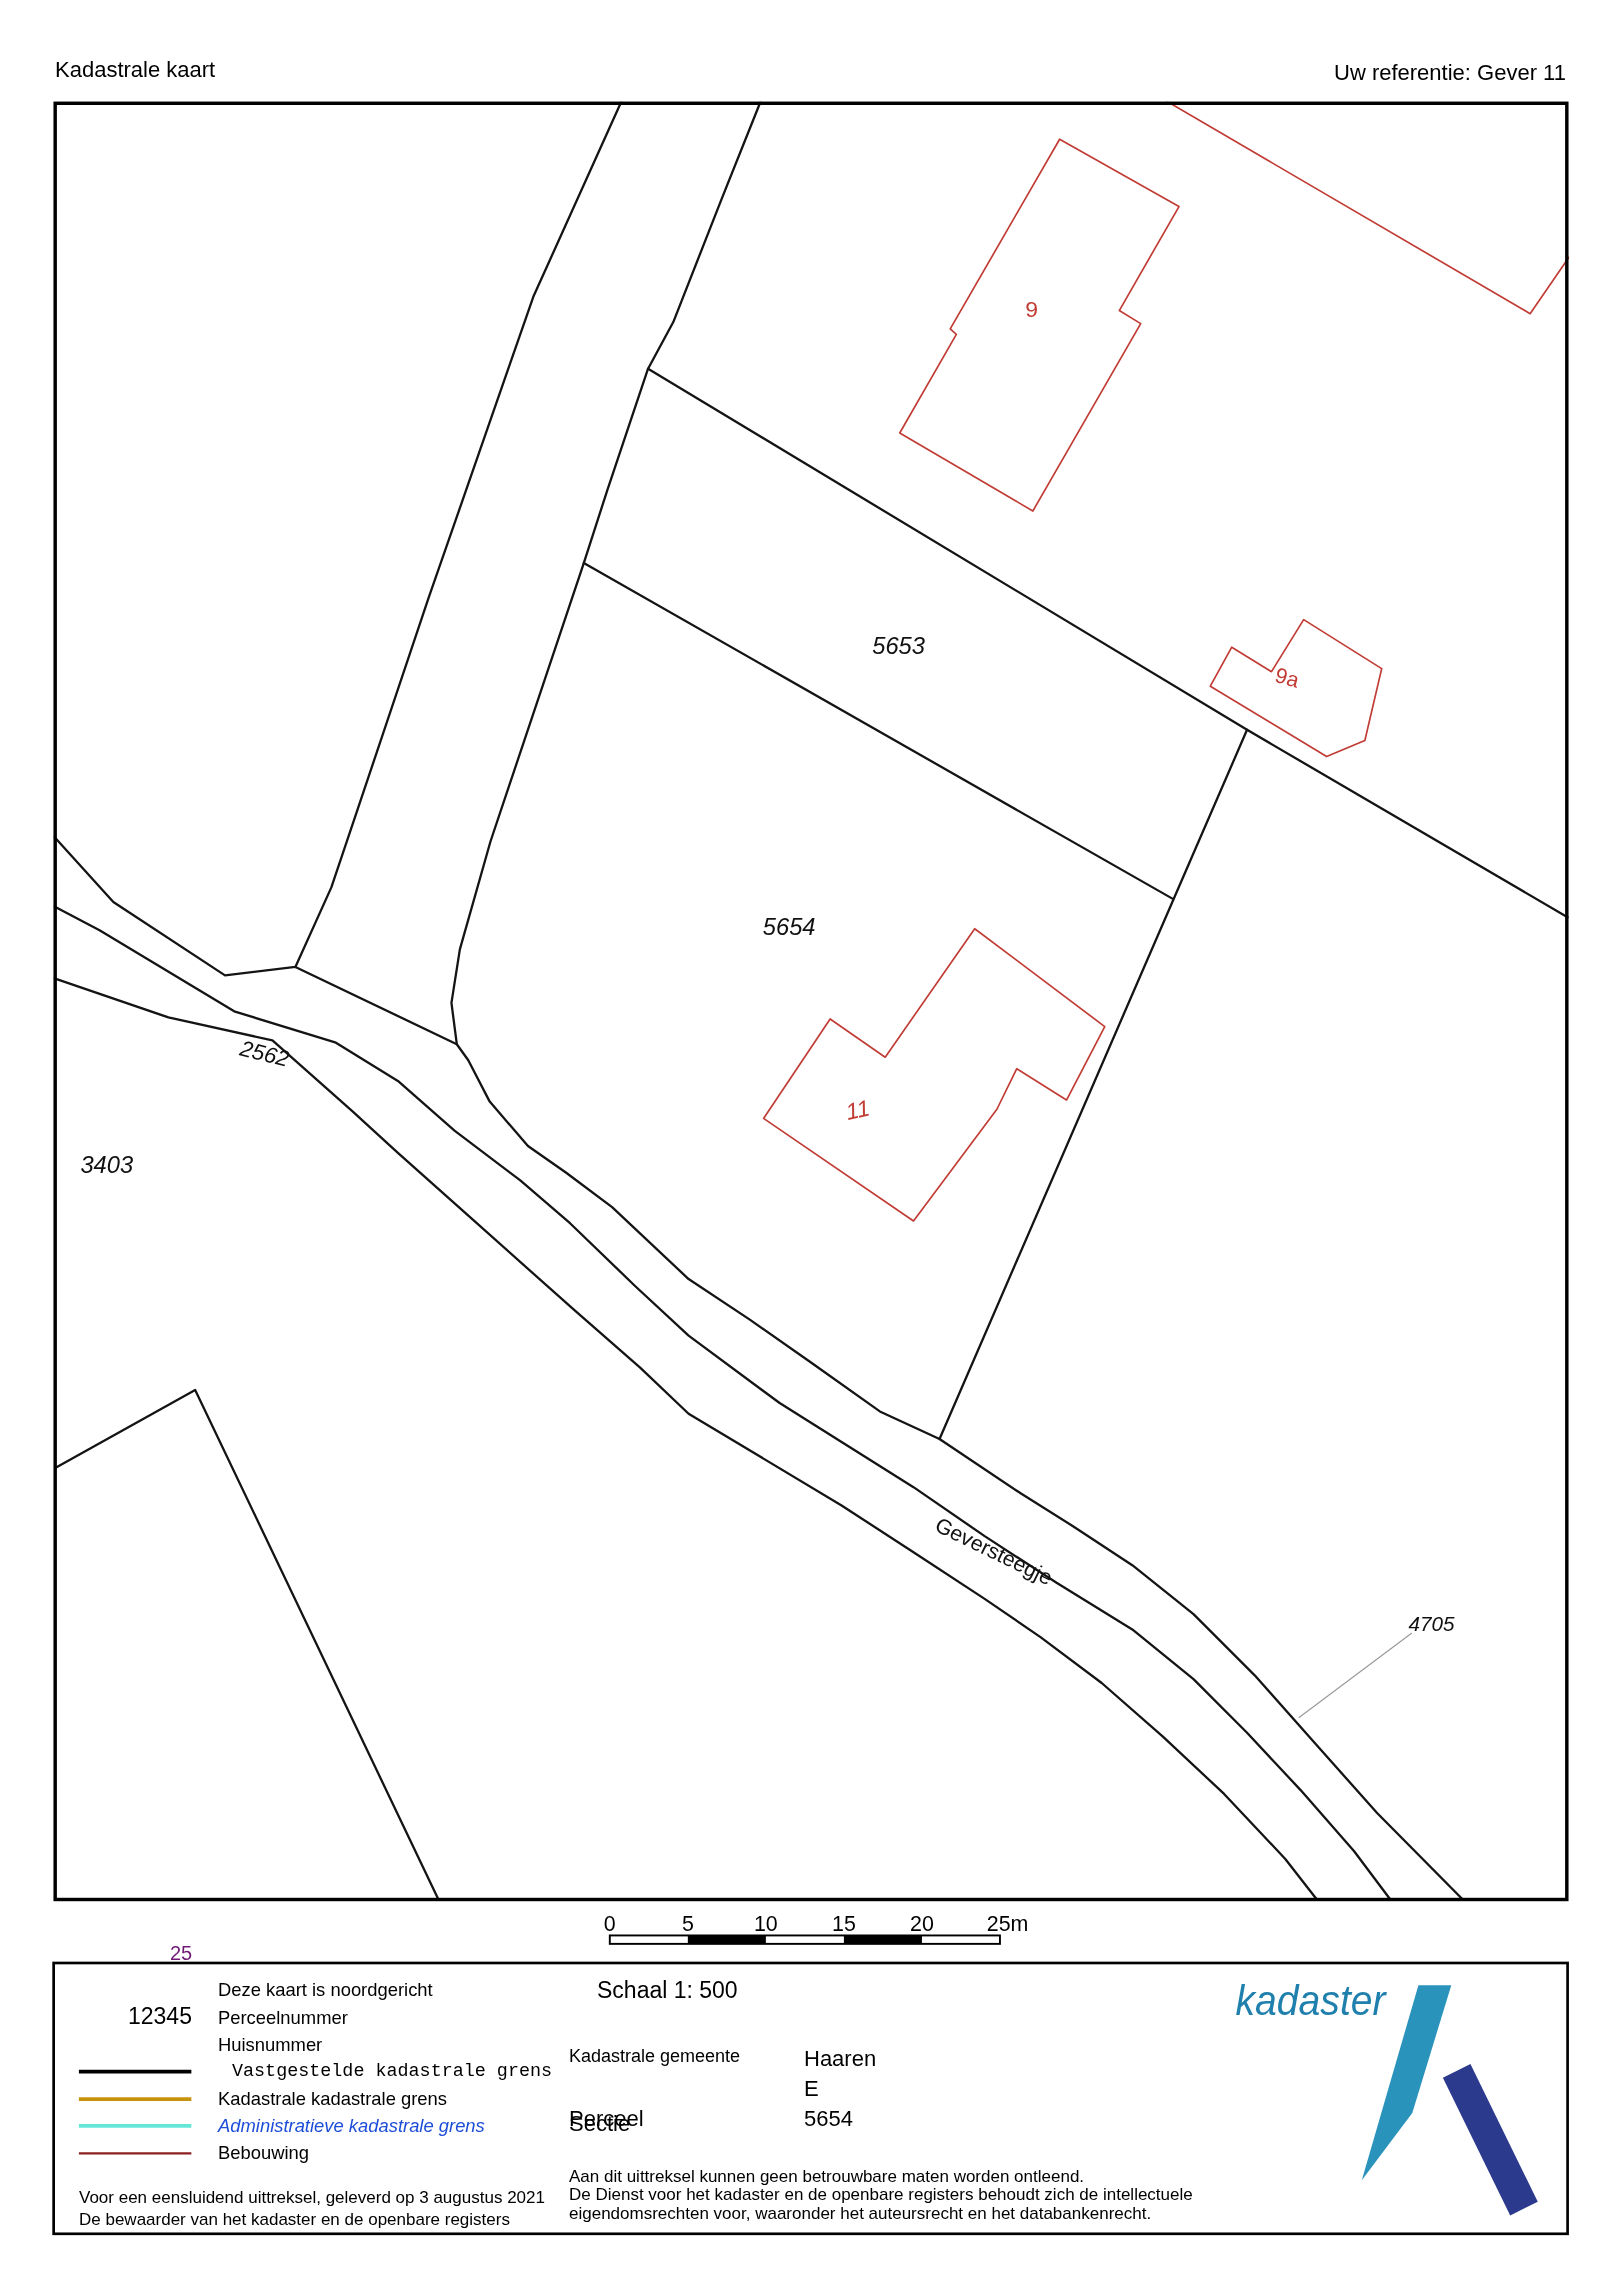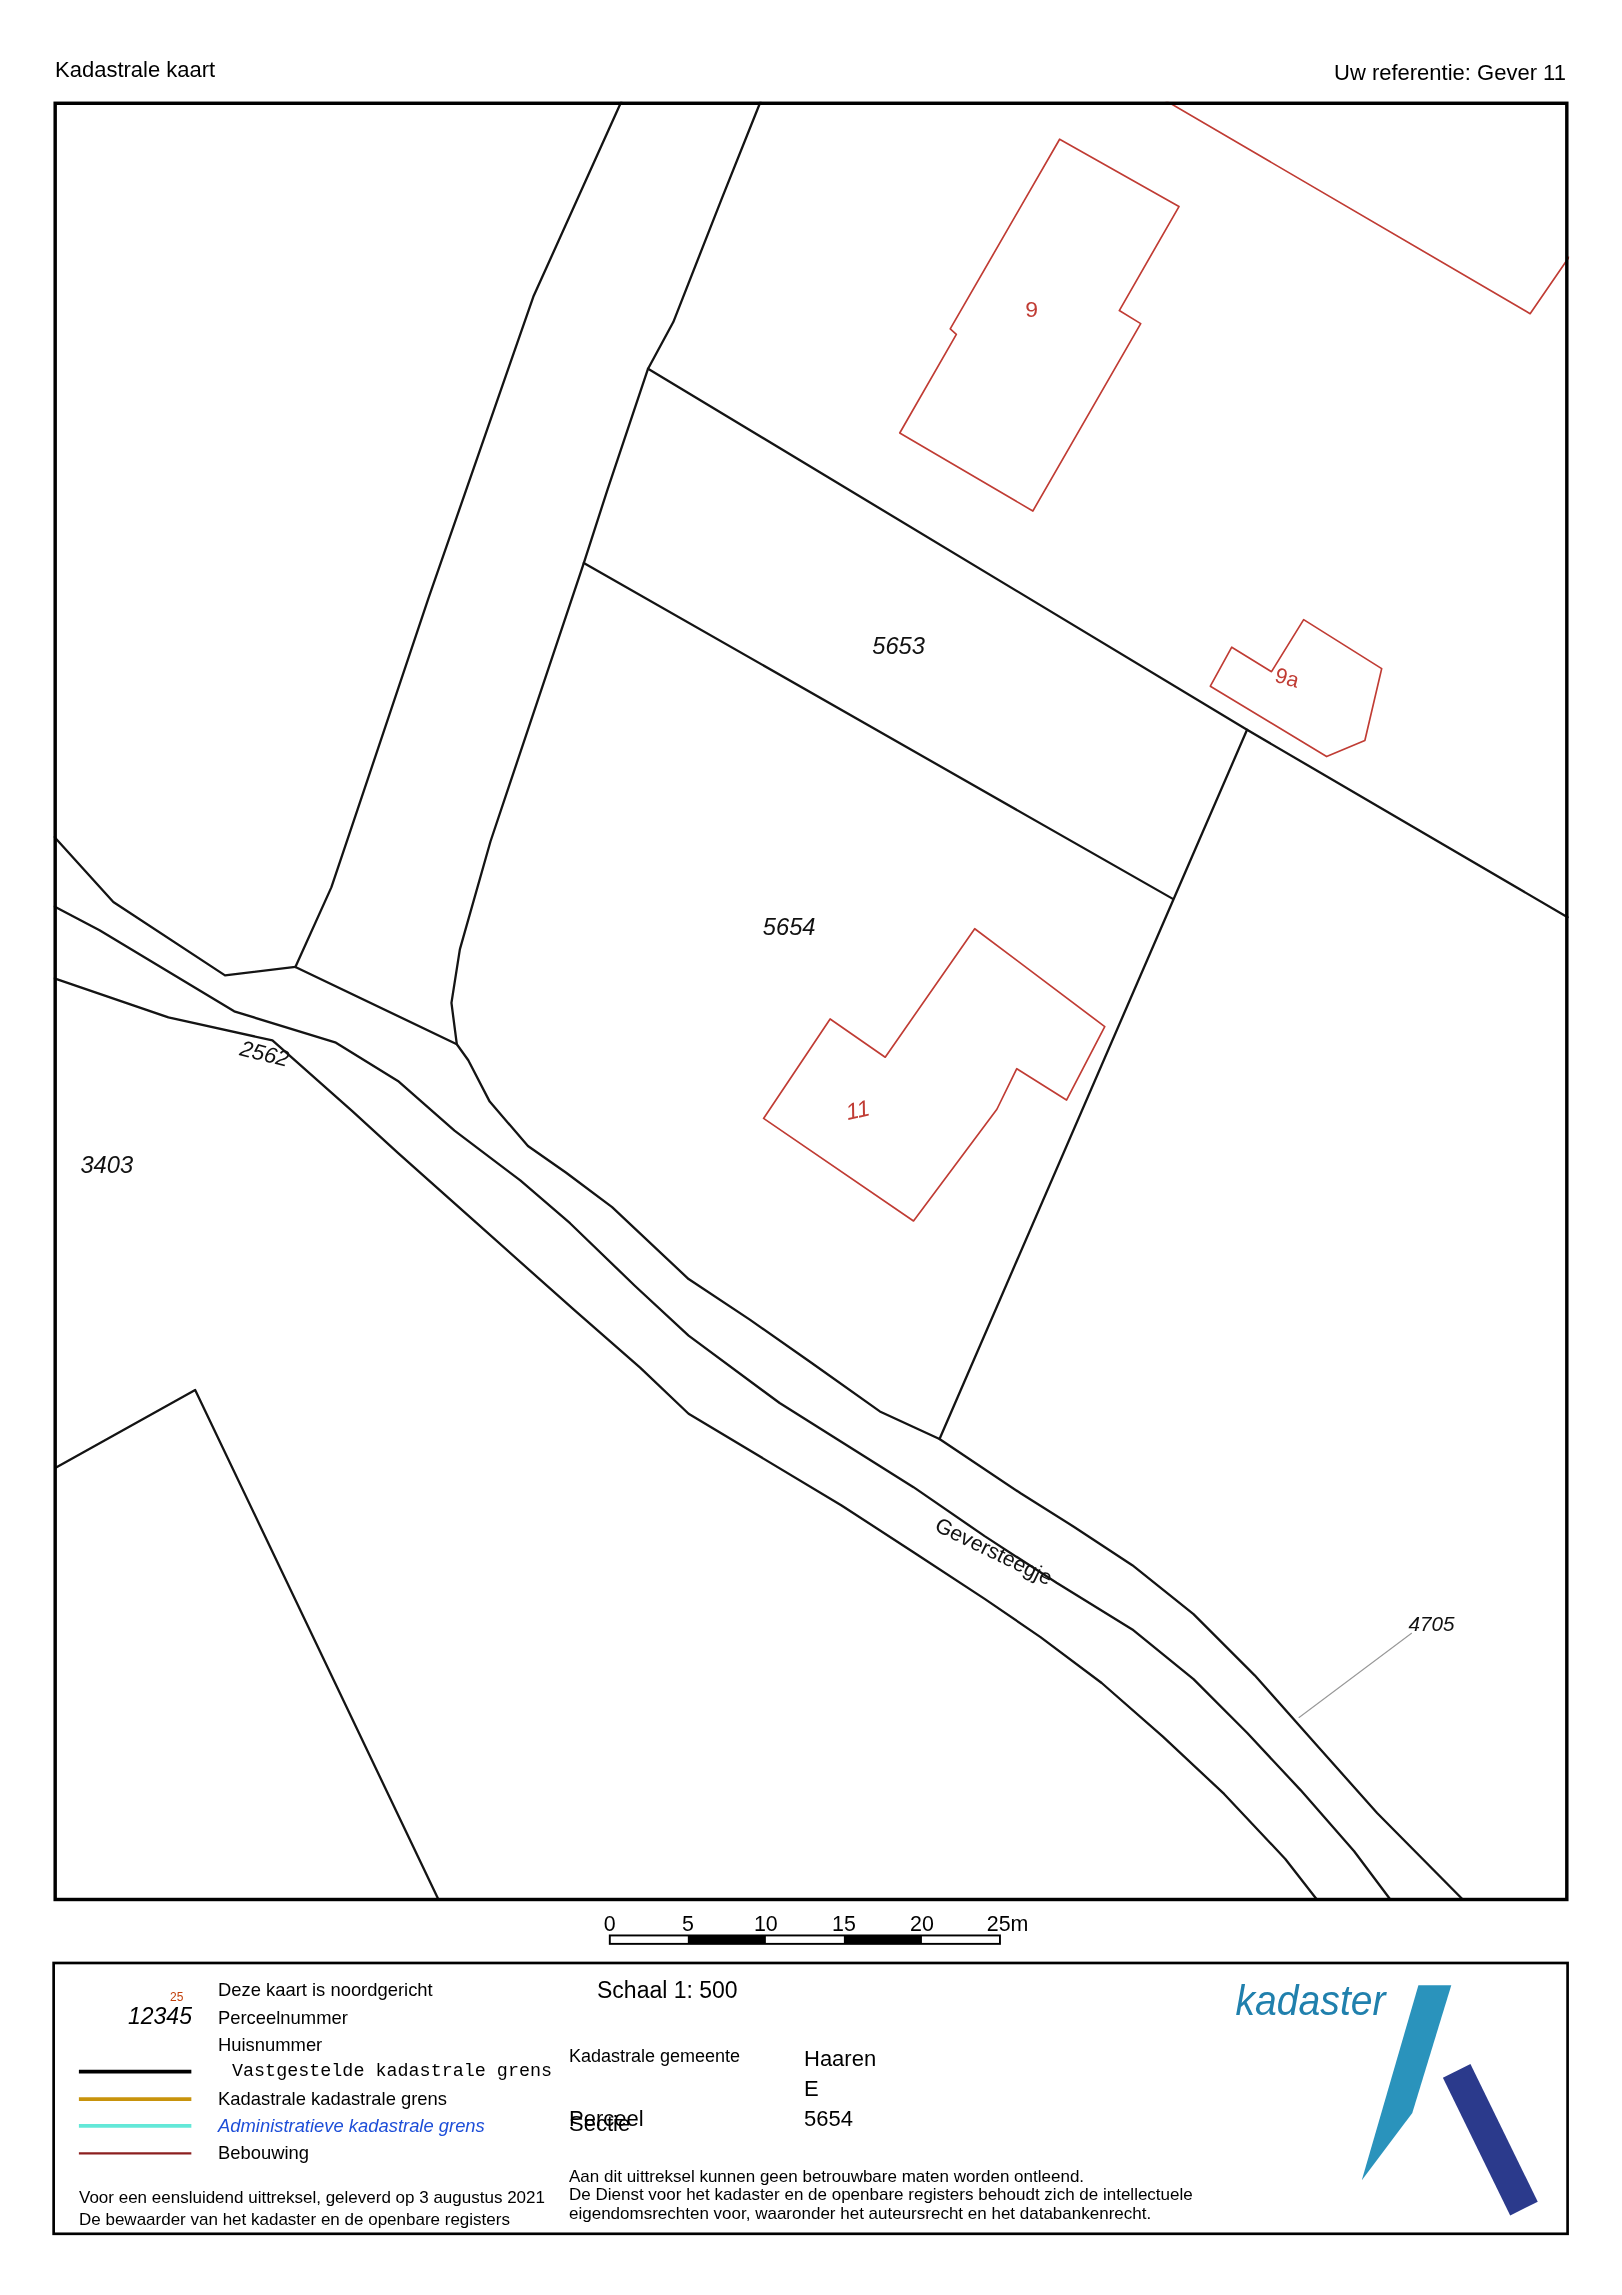--- a/index.html
+++ b/index.html
@@ -98,23 +98,23 @@
 
   <line x1="103" y1="2815" x2="250" y2="2815" stroke="#8c1f1f" stroke-width="3"></line>
 
   <text x="1615" y="2634" font-size="56" font-style="italic" fill="#2080ad" font-family="Liberation Sans, sans-serif" textLength="196" lengthAdjust="spacingAndGlyphs">kadaster</text>
 
   <polygon points="1854,2595 1897,2595 1846,2762 1780,2850" fill="#2a93bc"></polygon>
 
   <polygon points="1886,2716 1922,2698 2010,2878 1974,2896" fill="#2b3a8c"></polygon>
 </svg>
 
-<div class="abs" style="left:128px;top:2003px;font-size:23px;font-style:italic;color:#000;">12345</div>
+<div class="abs" style="left:128px;top:2003px;font-size:23px;color:#000;">12345</div>
 
-<div class="abs" style="left:170px;top:1990px;font-size:12px;color:#c2410c;">25</div>
+<div class="abs" style="left:170px;top:1942px;font-size:20px;color:#701a75;">25</div>
 
 <div class="abs" style="left:218px;top:1979px;font-size:18.4px;color:#000;">Deze kaart is noordgericht</div>
 
 <div class="abs" style="left:218px;top:2007px;font-size:18.4px;color:#000;">Perceelnummer</div>
 
 <div class="abs" style="left:218px;top:2034px;font-size:18.4px;color:#000;">Huisnummer</div>
 
 <div class="abs" style="left:232px;top:2061px;font-size:18.4px;color:#000;font-family:Liberation Mono, monospace;">Vastgestelde kadastrale grens</div>
 
 <div class="abs" style="left:218px;top:2088px;font-size:18.4px;color:#000;">Kadastrale kadastrale grens</div>

